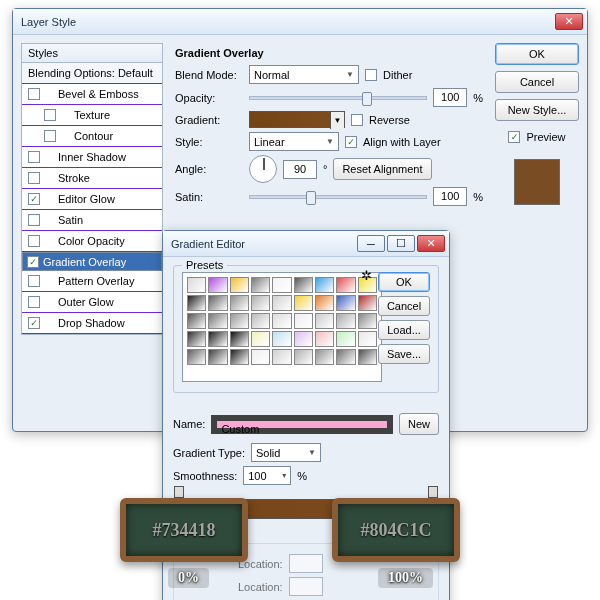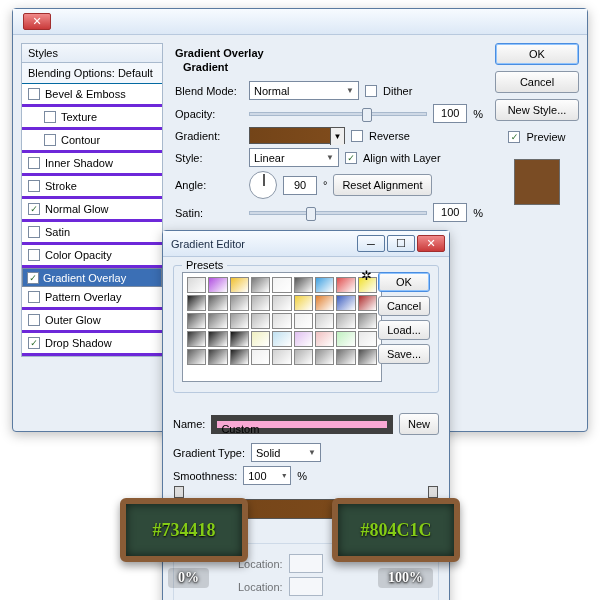--- a/index.html
+++ b/index.html
@@ -6,21 +6,21 @@
 body{background:#fff;width:600px;height:600px;position:relative;overflow:hidden}
 .win{position:absolute;background:#e9eff6;border:1px solid #5a7aa0;border-radius:4px;box-shadow:0 3px 12px rgba(0,0,0,.25)}
 .titlebar{height:26px;background:linear-gradient(#f7fbff,#dce8f6);border-bottom:1px solid #b8c9de;display:flex;align-items:center;padding:0 4px 0 8px}
 .titlebar .ttl{flex:1;color:#1a2b44}
 .winbtn{width:28px;height:17px;margin-left:2px;border:1px solid #5a7aa0;border-radius:2px;display:flex;align-items:center;justify-content:center;background:linear-gradient(#f8fbff,#dbe9f7)}
 .winbtn.close{background:linear-gradient(#f08a8a,#c93a3a);border-color:#a12e2e;color:#fff}
 .body{display:flex;padding:8px;gap:8px}
 .styles-panel{width:142px;border:1px solid #a8b9cd;background:#fff}
 .styles-hdr{background:linear-gradient(#f3f7fc,#e4ecf6);border-bottom:1px solid #a8b9cd;padding:3px 6px}
 .styles-sub{padding:4px 6px;background:#f3f7fc;border-bottom:1px solid #0369a1}
-.style-item{display:flex;align-items:flex-start;padding:4px 6px;gap:5px;border-bottom:3px solid #6d28d9}
+.style-item{display:flex;align-items:flex-start;padding:4px 6px;gap:18px;border-bottom:1px solid #6d28d9}
 .style-item.indent{padding-left:22px}
 .style-item.sel{background:#3b6fb5;color:#fff}
 .cb{width:12px;height:12px;border:1px solid #7a8aa0;background:#fff;display:flex;align-items:center;justify-content:center;font-size:9px;color:#2a6b2a}
 .main{flex:1;padding:2px 4px}
 .sec-title{font-weight:bold;padding:2px 0}
 .sec-sub{font-weight:bold;padding:0 0 4px 8px}
 .row{display:flex;align-items:center;margin:4px 0;gap:6px}
 .lbl{width:68px;}
 .sel{border:1px solid #7a8aa0;background:#fff;height:19px;display:flex;align-items:center;padding:0 4px;gap:4px}
 .sel .arr{margin-left:auto;font-size:8px;color:#555}
@@ -44,31 +44,32 @@
 .preset{border:1px solid #888}
 .rtbtns{position:absolute;right:8px;top:6px;width:52px;display:flex;flex-direction:column;gap:4px}
 .rtbtns .btn{min-width:52px;height:20px;font-size:11px}
 .txt{border:6px solid #404040;background:#f9a8d4;height:19px;flex:1;padding:0 4px;line-height:17px}
 .gradbar{height:20px;border:1px solid #555;background:linear-gradient(90deg,#734418,#804c1c);position:relative;margin:14px 2px 24px}
 .stop{position:absolute;bottom:-16px;width:10px;height:14px;border:1px solid #555;background:#ddd}
 .stop.l{left:-2px}.stop.r{right:-2px}
 .ostop{position:absolute;top:-14px;width:10px;height:12px;border:1px solid #555;background:#ddd}
 .ostop.l{left:-2px}.ostop.r{right:-2px}
 
-.board{position:absolute;width:128px;height:64px;border:6px solid #8a5c36;border-radius:6px;background:#2f4a3a;box-shadow:inset 0 0 10px rgba(0,0,0,.6),0 4px 8px rgba(0,0,0,.4);color:#84cc16;font:700 18px/1 "Segoe UI";display:flex;align-items:center;justify-content:center;text-shadow:0 1px 2px #000}
+.board{position:absolute;width:128px;height:64px;border:6px solid #8a5c36;border-radius:6px;background:#2f4a3a;box-shadow:inset 0 0 10px rgba(0,0,0,.6),0 4px 8px rgba(0,0,0,.4);color:#a3a3a3;font:700 18px/1 "Segoe UI";display:flex;align-items:center;justify-content:center;text-shadow:0 1px 2px #000}
 .board.b1{left:120px;top:498px}
 .board.b2{left:332px;top:498px}
 .pct{position:absolute;top:568px;font:700 14px/1 "Segoe UI";color:#fff;text-shadow:0 0 4px #000,0 1px 2px #333;background:rgba(0,0,0,.15);padding:3px 10px;border-radius:4px}
 .pct.p1{left:168px}.pct.p2{left:378px}
 </style>
 </head>
 <body>
 
 <div class="win" style="left:12px;top:8px;width:576px;height:424px">
   <div class="titlebar">
+    <span class="ttl">Layer Style</span>
     <div class="winbtn close">✕</div>
   </div>
   <div class="body">
     <div class="styles-panel">
       <div class="styles-hdr">Styles</div>
       <div class="styles-sub">Blending Options: Default</div>
       <div id="style-list">
           <div class="style-item">
             <div class="cb"></div>
             <span>Bevel &amp; Emboss</span>
@@ -84,21 +85,21 @@
           <div class="style-item">
             <div class="cb"></div>
             <span>Inner Shadow</span>
           </div>
           <div class="style-item">
             <div class="cb"></div>
             <span>Stroke</span>
           </div>
           <div class="style-item">
             <div class="cb">✓</div>
-            <span>Normal Glow</span>
+            <span>Editor Glow</span>
           </div>
           <div class="style-item">
             <div class="cb"></div>
             <span>Satin</span>
           </div>
           <div class="style-item">
             <div class="cb"></div>
             <span>Color Opacity</span>
           </div>
           <div class="style-item sel">
@@ -114,21 +115,20 @@
             <span>Outer Glow</span>
           </div>
           <div class="style-item">
             <div class="cb">✓</div>
             <span>Drop Shadow</span>
           </div>
         </div>
     </div>
     <div class="main">
       <div class="sec-title">Gradient Overlay</div>
-      <div class="sec-sub">Gradient</div>
       <div class="row">
         <span class="lbl">Blend Mode:</span>
         <div class="sel" style="width:110px">
             <span>Normal</span>
             <span class="arr">▼</span>
           </div>
         <div class="cb"></div>
         <span>Dither</span>
       </div>
       <div class="row">

